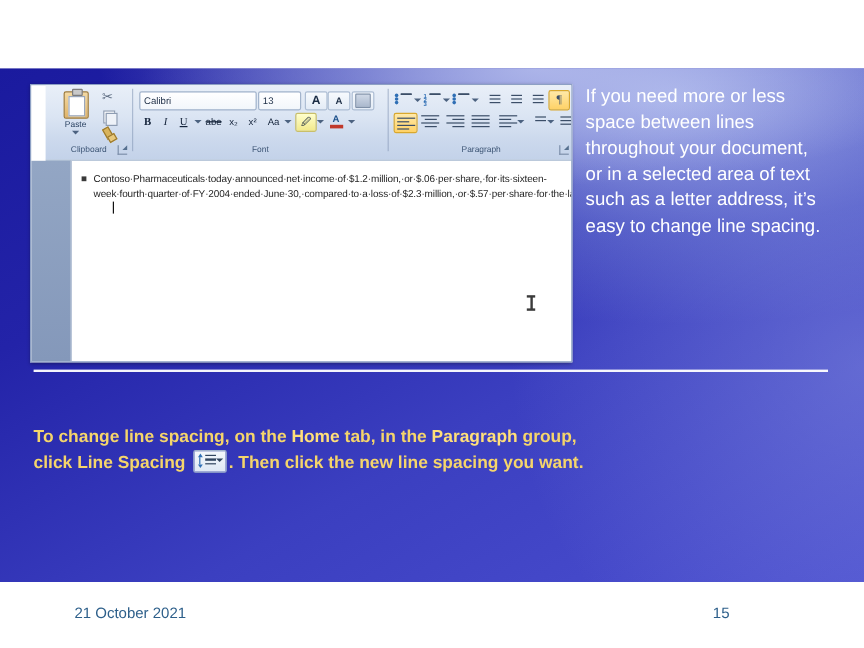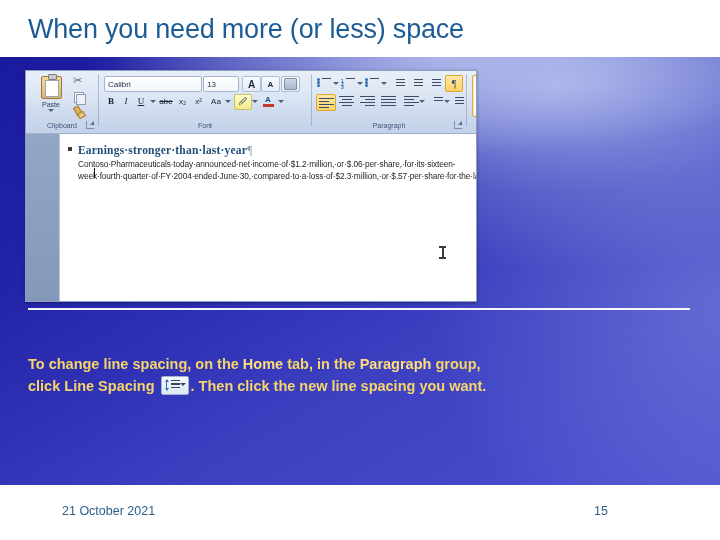--- a/index.html
+++ b/index.html
@@ -41,20 +41,21 @@
   
   .word-win{
     position:absolute;left:25px;top:70px;width:450px;height:230px;
     background:#ffffff;border:1px solid #8da0c4;
     box-shadow:0 1px 3px rgba(0,0,0,0.35);overflow:hidden;
   }
   .ribbon{
     position:relative;height:62px;width:100%;
     background:linear-gradient(180deg,#e9eff8 0%,#dbe5f3 42%,#ccd9ed 72%,#c3d2e9 100%);
     border-bottom:1px solid #9fb2cd;
+    margin-left:12px;
   }
   .rgroup{position:absolute;top:1px;height:58px;}
   .rgroup .glabel{
     position:absolute;bottom:1px;left:0;width:100%;text-align:center;
     font-size:7px;color:#3d5575;font-family:"Liberation Sans",sans-serif;
   }
   .rsep{position:absolute;top:3px;width:1px;height:52px;background:rgba(130,150,180,0.55);}
 
   
   .g-clip{left:2px;width:68px;}
@@ -305,21 +306,20 @@
 </style>
 </head>
 <body>
 
 <div class="slide">
 
   <div class="bg-top"></div>
   <div class="bg-main"></div>
   <div class="bg-sheen"></div>
 
-  <div class="title">When you need more (or less) space</div>
 
   <div class="word-win">
 
     <div class="ribbon">
 
       <div class="rgroup g-clip">
         <div class="paste-btn">
           <div class="clipboard-ico"></div>
           <div class="paste-label">Paste</div>
           <div class="caret-sm"></div>
@@ -529,33 +529,31 @@
           
           
         </div>
       </div>
     </div>
 
     <div class="doc-area">
       <div class="doc-page">
         <div class="doc-inner">
           <div class="doc-bullet"></div>
-          <div class="doc-h">
-            <span>Earnings·stronger·than·last·year</span><span class="pil">¶</span>
-          </div>
           <div class="doc-p">
             <span>Contoso·Pharmaceuticals·today·announced·net·income·of·$1.2·million,·or·$.06·per·share,·for·its·sixteen-week·fourth·quarter·of·FY·2004·ended·June·30,·compared·to·a·loss·of·$2.3·million,·or·$.57·per·share·for·the·last·quarter·of·FY·2003.··Sales·were·$48.1·million,·a·decrease·from·the·$49.0·million·reported·for·the·same·quarter·a·year·ago.·</span>
           </div>
           <div class="caret-doc"></div>
         </div>
       </div>
       <div class="ibeam"></div>
     </div>
   </div>
 
+  <div class="callout">If you need more or less space between lines throughout your document, or in a selected area of text such as a letter address, it’s easy to change line spacing.</div>
 
   <div class="divider"></div>
 
 
   <div class="instr">
     <span>To change line spacing, on the </span><b>Home</b><span> tab, in the </span><b>Paragraph</b><span> group, click Line Spacing </span><span class="ls-icon"><span class="updown">
           <span></span>
         </span><span class="lines">
           <i></i>
           <i></i>

